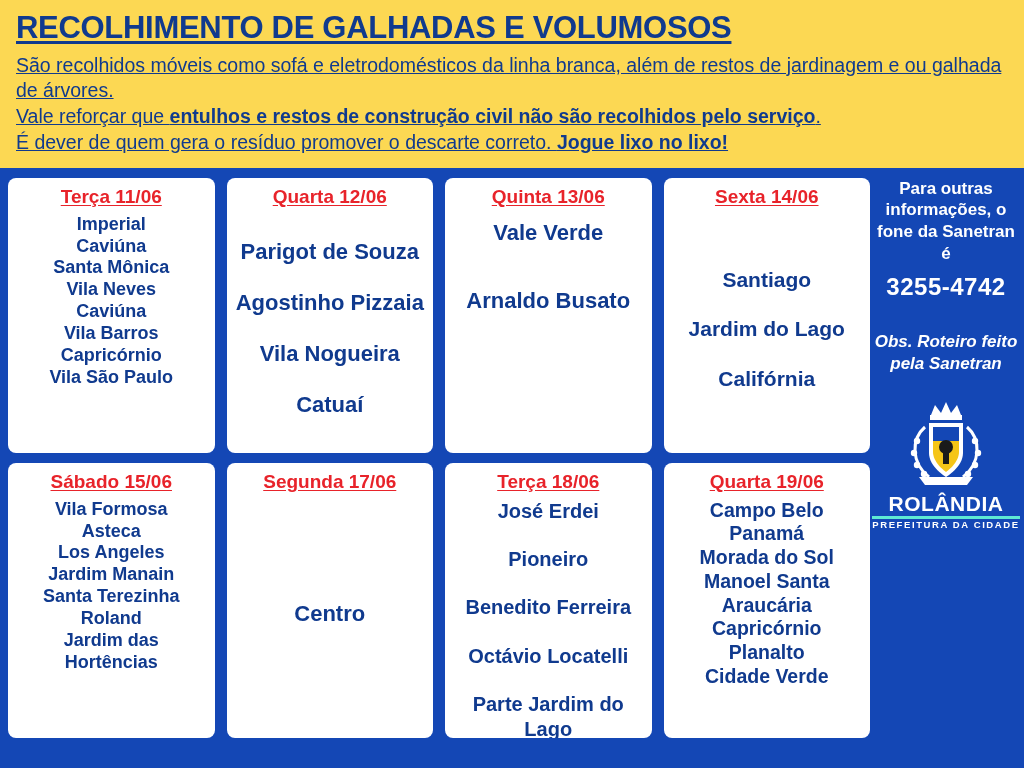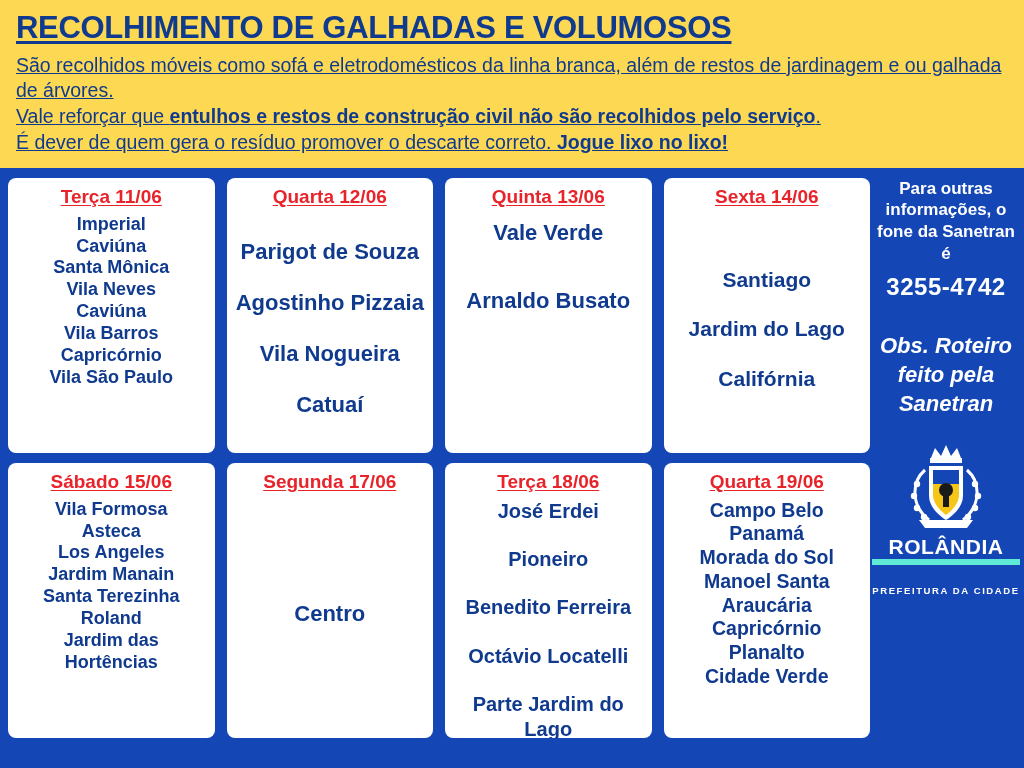--- a/index.html
+++ b/index.html
@@ -107,21 +107,21 @@
   }
   .rail-phone {
     font-weight: 700;
     font-size: 24px;
     margin-top: 8px;
     letter-spacing: 0.5px;
   }
   .rail-obs {
     font-weight: 700;
     font-style: italic;
-    font-size: 22px;
+    font-size: 17px;
     line-height: 1.32;
     margin-top: 30px;
   }
   .crest {
     margin-top: 22px;
     width: 86px;
     height: 92px;
     position: relative;
   }
   .crest svg { display: block; }
@@ -132,22 +132,22 @@
   .brand-name {
     font-size: 21px;
     font-weight: 700;
     letter-spacing: 0.5px;
     line-height: 1;
   }
   .brand-sub {
     font-size: 9.5px;
     letter-spacing: 1.6px;
     font-weight: 700;
-    border-top: 6px solid #5eead4;
-    padding-top: 20px;
+    border-top: 3px solid #5eead4;
+    padding-top: 0;
     margin-top: 2px;
   }
 </style>
 </head>
 <body>
 
 <div class="header">
   <div class="header-title">RECOLHIMENTO DE GALHADAS E VOLUMOSOS</div>
   <div class="header-line">São recolhidos móveis como sofá e eletrodomésticos da linha branca, além de restos de jardinagem e ou galhada de árvores.</div>
   <div class="header-line"><span>Vale reforçar que </span><b>entulhos e restos de construção civil não são recolhidos pelo serviço</b><span>.</span></div>

